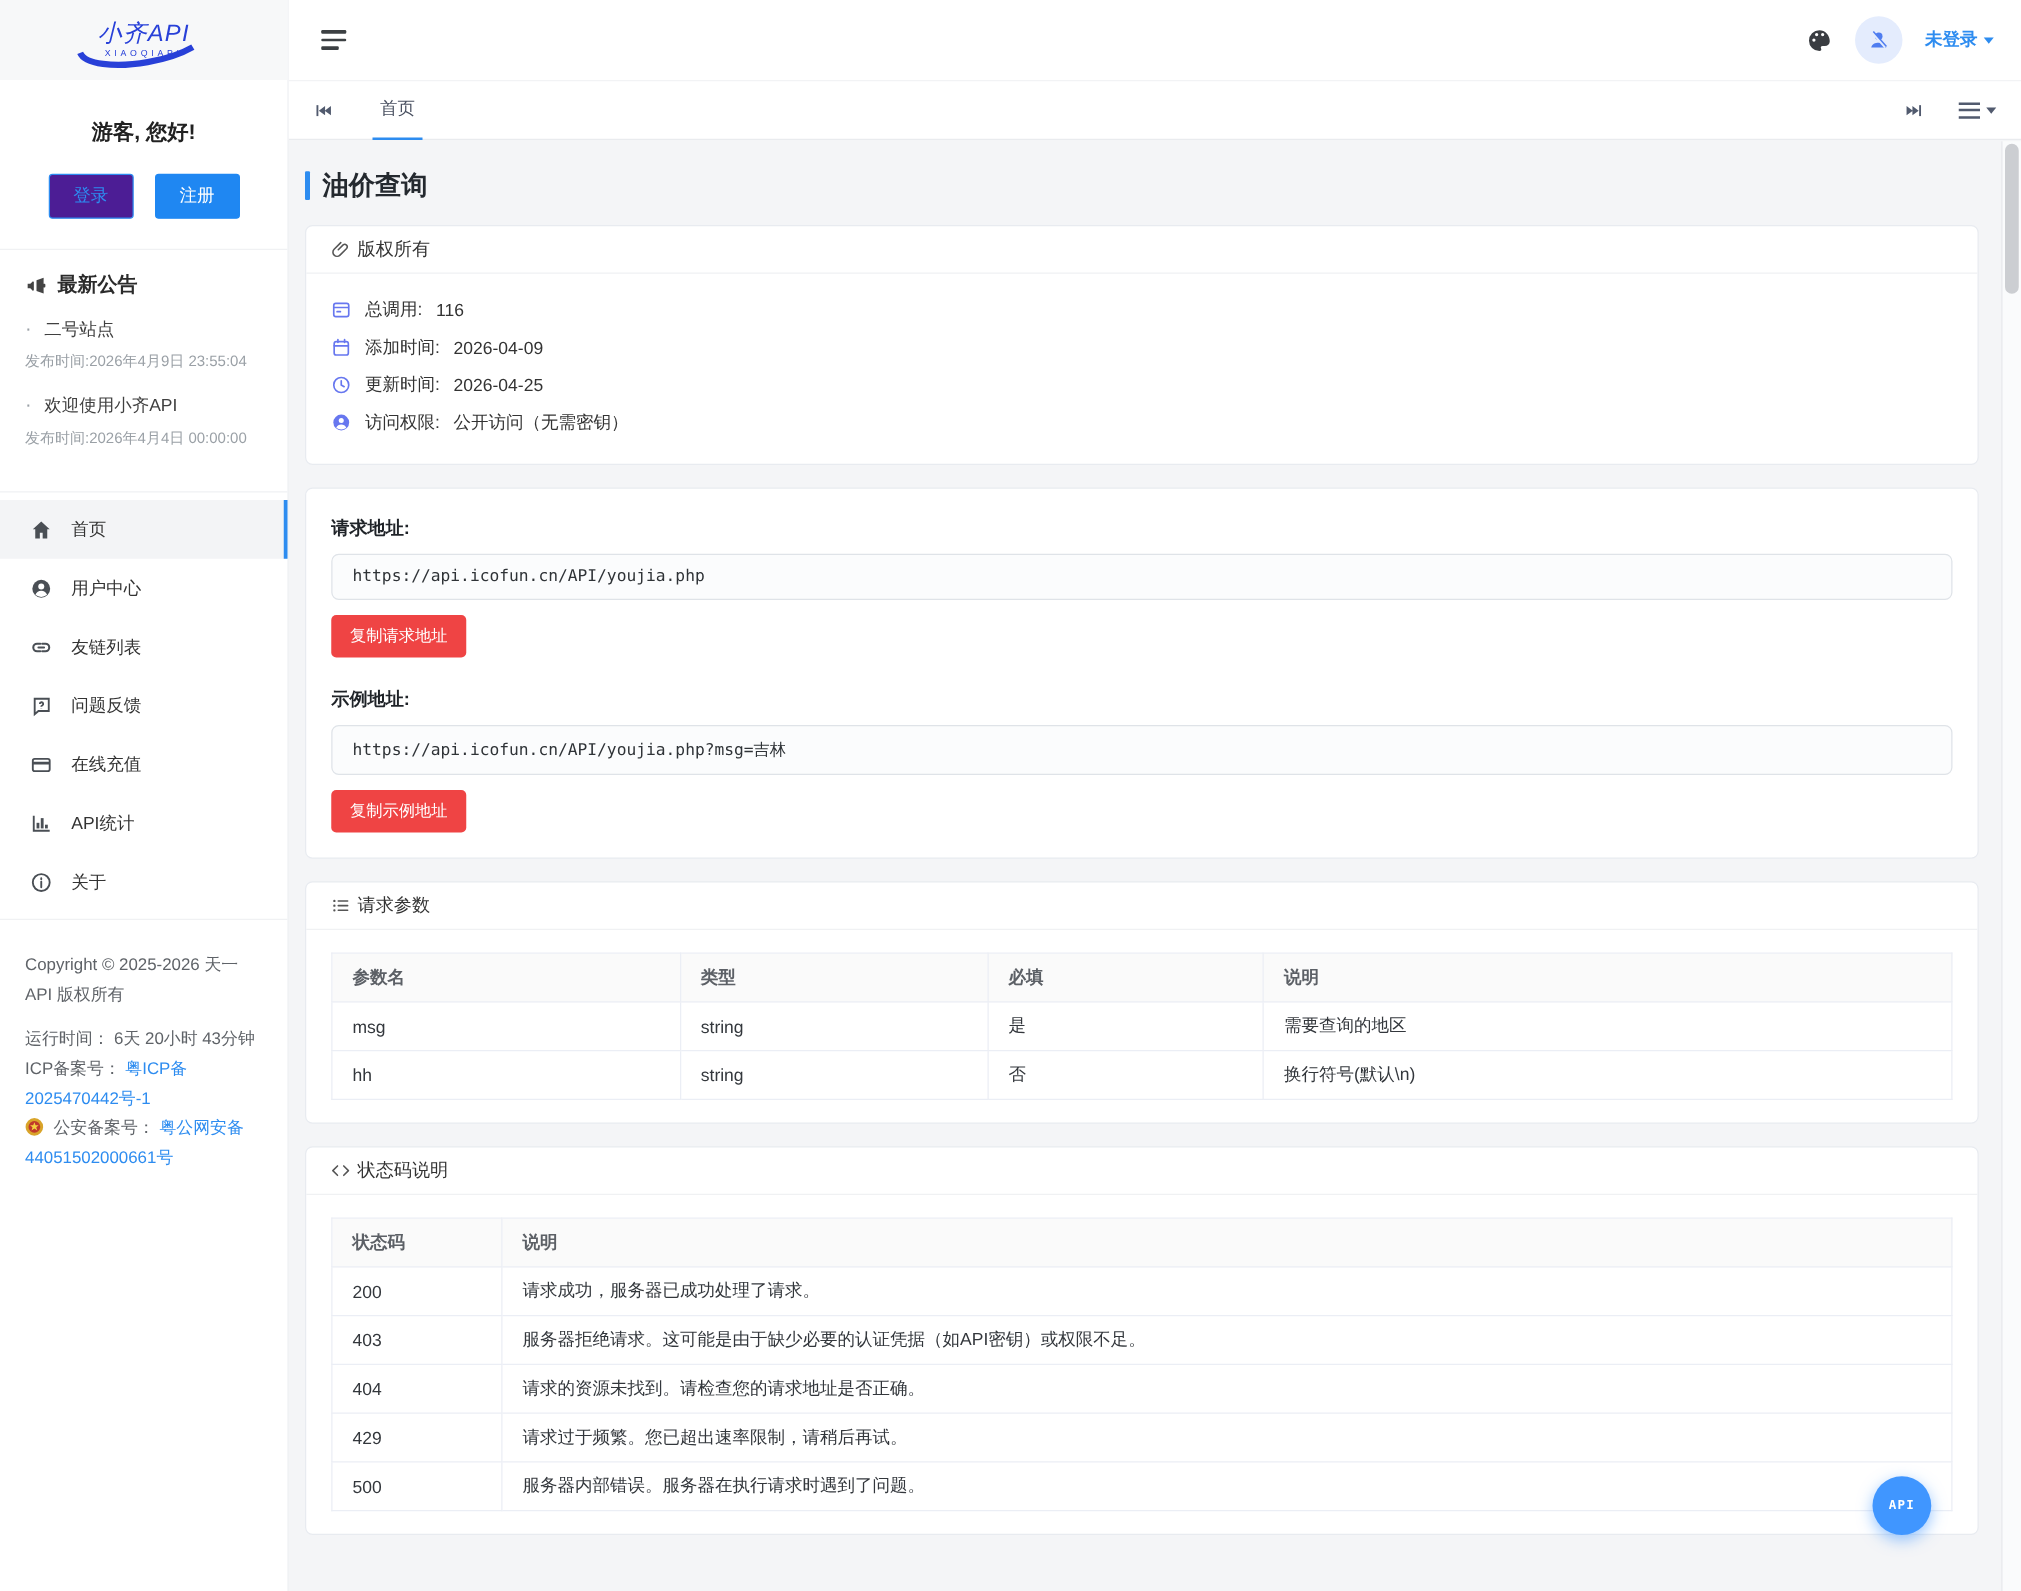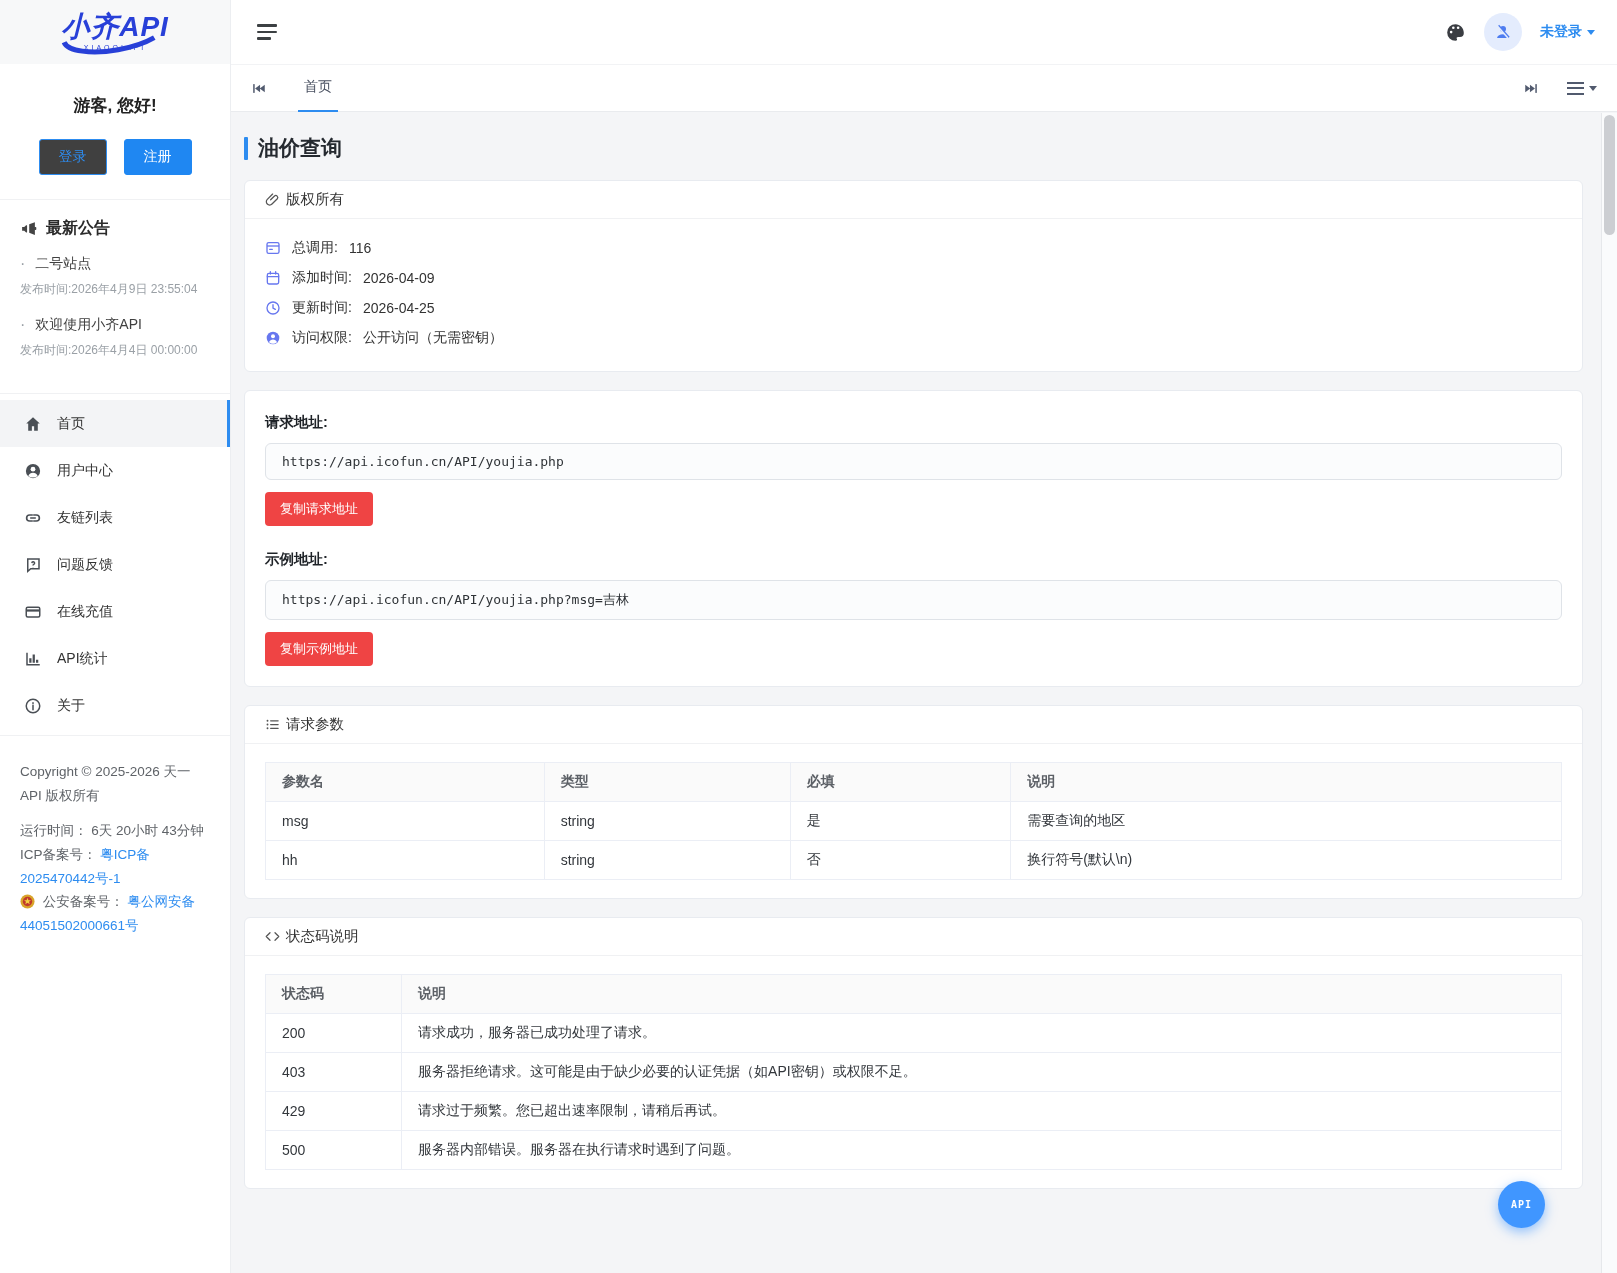--- a/index.html
+++ b/index.html
@@ -4,26 +4,26 @@
 <style>
   * { margin:0; padding:0; box-sizing:border-box; }
   html,body { width:1617px; height:1273px; overflow:hidden; }
   body { font-family:"Liberation Sans","DejaVu Sans",sans-serif; background:#f4f5f7; display:flex; color:#333; }
 
   
   .sidebar { width:231px; min-width:231px; background:#fff; border-right:1px solid #eceef1; display:flex; flex-direction:column; height:100%; }
   .logo-area { height:64px; background:#f7f8f9; display:flex; align-items:center; justify-content:center; position:relative; }
   .logo-wrap { position:relative; width:130px; height:52px; display:flex; flex-direction:column; align-items:center; justify-content:center; }
   .logo-swoosh { position:absolute; left:0; top:0; width:130px; height:52px; }
-  .logo-title { font-size:28px; font-weight:bold; font-style:italic; color:#2840d8; letter-spacing:1px; line-height:1; z-index:1; }
+  .logo-title { font-size:19px; font-weight:normal; font-style:italic; color:#2840d8; letter-spacing:1px; line-height:1; z-index:1; }
   .logo-sub { font-size:7px; color:#2840d8; letter-spacing:3px; margin-top:3px; z-index:1; }
   .greet { text-align:center; font-weight:bold; font-size:17px; color:#222; padding:30px 0 22px; }
   .auth-btns { display:flex; justify-content:center; gap:17px; padding-bottom:24px; border-bottom:1px solid #f0f1f3; }
   .btn { width:68px; height:36px; border-radius:3px; font-size:14px; cursor:pointer; font-family:inherit; }
-  .btn-outline { background:#404040; border:1px solid #2d8cf0; color:#2d8cf0; }
+  .btn-outline { background:#4c1d95; border:1px solid #2d8cf0; color:#2d8cf0; }
   .btn-solid { background:#1f87f2; border:1px solid #1f87f2; color:#fff; }
 
   .announce { padding:18px 20px 16px; border-bottom:1px solid #f0f1f3; }
   .announce-header { display:flex; align-items:center; gap:9px; font-size:16px; font-weight:bold; color:#2b2b2b; margin-bottom:16px; }
   .announce-header svg { color:#444; }
   .announce-title { display:flex; align-items:center; gap:10px; font-size:14px; color:#404040; margin-bottom:8px; cursor:pointer; }
   .bullet { color:#9aa0a6; font-size:16px; line-height:1; }
   .announce-time { font-size:12px; color:#9aa0a6; margin-bottom:18px; }
 
   .nav { padding:6px 0; border-bottom:1px solid #f0f1f3; }
@@ -417,20 +417,24 @@
           <tbody>
             <tr>
               <td>200</td>
               <td>请求成功，服务器已成功处理了请求。</td>
             </tr>
             <tr>
               <td>403</td>
               <td>服务器拒绝请求。这可能是由于缺少必要的认证凭据（如API密钥）或权限不足。</td>
             </tr>
             <tr>
+              <td>404</td>
+              <td>请求的资源未找到。请检查您的请求地址是否正确。</td>
+            </tr>
+            <tr>
               <td>429</td>
               <td>请求过于频繁。您已超出速率限制，请稍后再试。</td>
             </tr>
             <tr>
               <td>500</td>
               <td>服务器内部错误。服务器在执行请求时遇到了问题。</td>
             </tr>
           </tbody>
         </table>
       </div>

